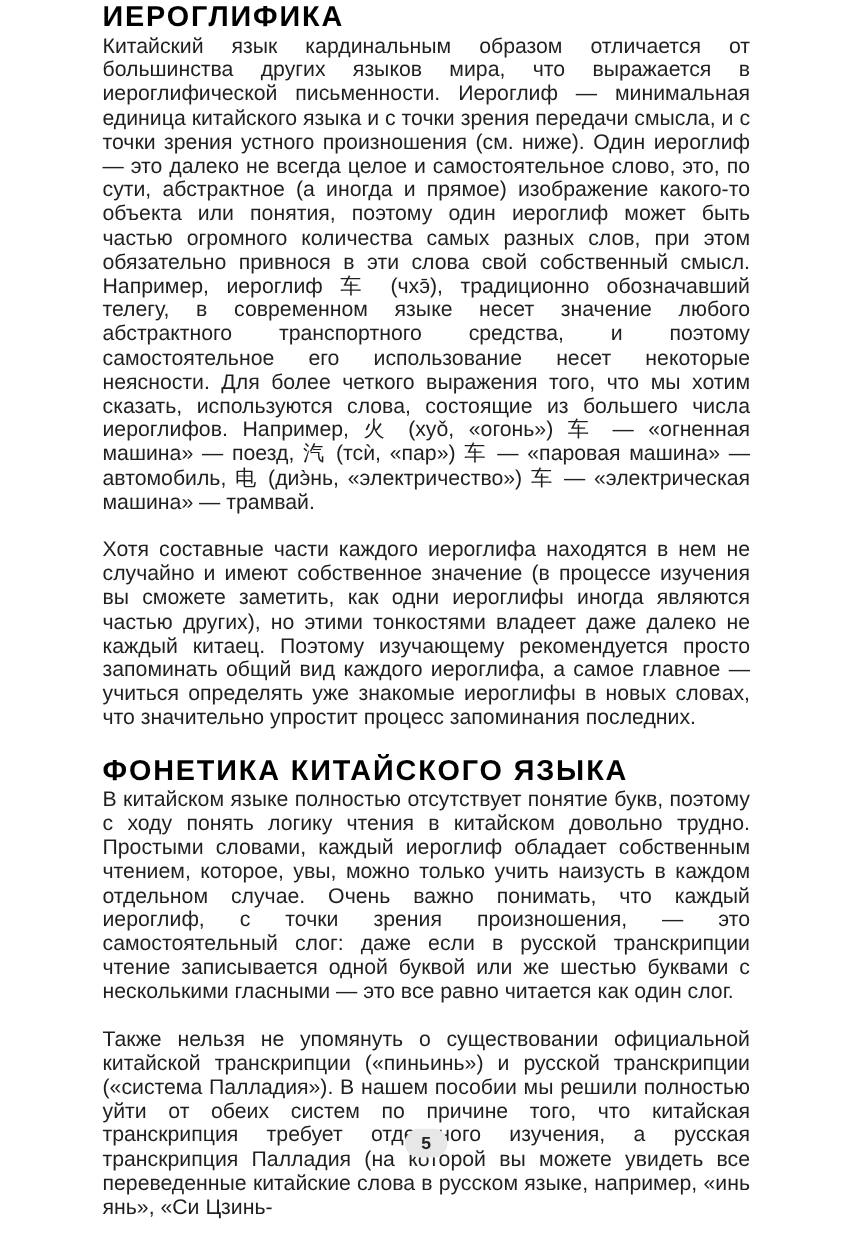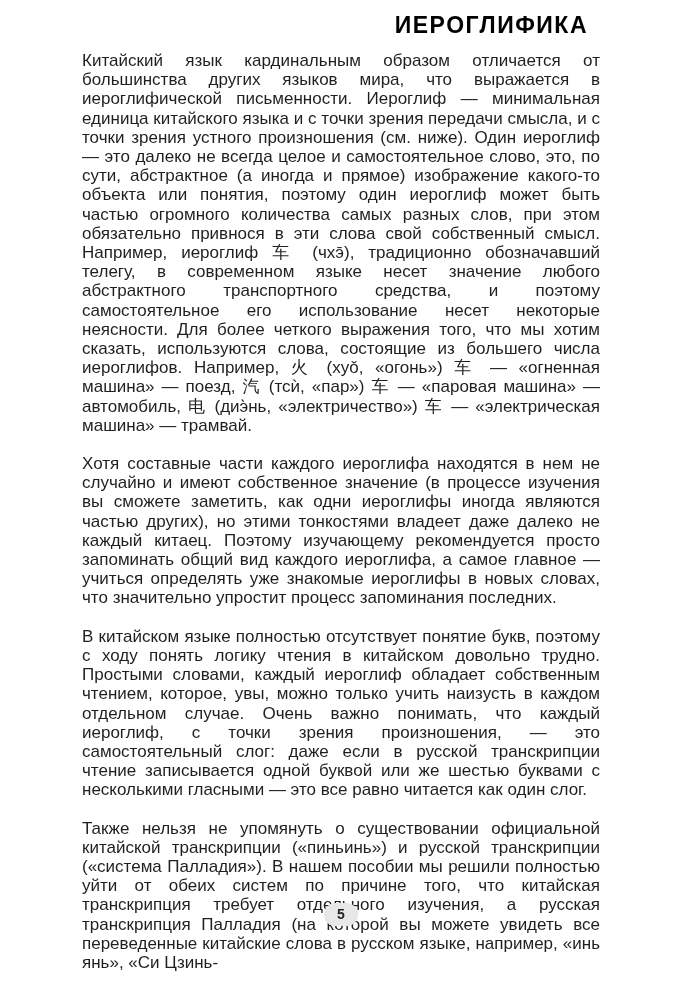--- a/index.html
+++ b/index.html
@@ -18,23 +18,23 @@
   .page {
     position: absolute;
     left: 82px;
     top: 0;
     width: 518px;
   }
   h1.section-title {
     font-size: 23px;
     font-weight: bold;
     letter-spacing: 1.5px;
-    text-align: right;
+    text-align: left;
     color: #000000;
-    margin: 12px;
+    margin: 0;
   }
   .title-1 {
     margin-top: 84px;
     margin-bottom: 26px;
   }
   .title-2 {
     margin-top: 36px;
     margin-bottom: 26px;
   }
   p.body-para {
@@ -66,20 +66,21 @@
 <body>
 
 <div class="page">
 
   <h1 class="section-title title-1">ИЕРОГЛИФИКА</h1>
 
   <p class="body-para">Китайский язык кардинальным образом отличается от большинства других языков мира, что выражается в иероглифической письменности. Иероглиф — минимальная единица китайского языка и с точки зрения передачи смысла, и с точки зрения устного произношения (см. ниже). Один иероглиф — это далеко не всегда целое и самостоятельное слово, это, по сути, абстрактное (а иногда и прямое) изображение какого-то объекта или понятия, поэтому один иероглиф может быть частью огромного количества самых разных слов, при этом обязательно привнося в эти слова свой собственный смысл. Например, иероглиф 车 (чхэ̄), традиционно обозначавший телегу, в современном языке несет значение любого абстрактного транспортного средства, и поэтому самостоятельное его использование несет некоторые неясности. Для более четкого выражения того, что мы хотим сказать, используются слова, состоящие из большего числа иероглифов. Например, 火 (хуǒ, «огонь») 车 — «огненная машина» — поезд, 汽 (тсѝ, «пар») 车 — «паровая машина» — автомобиль, 电 (диэ̀нь, «электричество») 车 — «электрическая машина» — трамвай.</p>
 
   <p class="body-para">Хотя составные части каждого иероглифа находятся в нем не случайно и имеют собственное значение (в процессе изучения вы сможете заметить, как одни иероглифы иногда являются частью других), но этими тонкостями владеет даже далеко не каждый китаец. Поэтому изучающему рекомендуется просто запоминать общий вид каждого иероглифа, а самое главное — учиться определять уже знакомые иероглифы в новых словах, что значительно упростит процесс запоминания последних.</p>
 
+  <h1 class="section-title title-2">ФОНЕТИКА КИТАЙСКОГО ЯЗЫКА</h1>
 
   <p class="body-para">В китайском языке полностью отсутствует понятие букв, поэтому с ходу понять логику чтения в китайском довольно трудно. Простыми словами, каждый иероглиф обладает собственным чтением, которое, увы, можно только учить наизусть в каждом отдельном случае. Очень важно понимать, что каждый иероглиф, с точки зрения произношения, — это самостоятельный слог: даже если в русской транскрипции чтение записывается одной буквой или же шестью буквами с несколькими гласными — это все равно читается как один слог.</p>
 
   <p class="body-para">Также нельзя не упомянуть о существовании официальной китайской транскрипции («пиньинь») и русской транскрипции («система Палладия»). В нашем пособии мы решили полностью уйти от обеих систем по причине того, что китайская транскрипция требует отдельного изучения, а русская транскрипция Палладия (на которой вы можете увидеть все переведенные китайские слова в русском языке, например, «инь янь», «Си Цзинь-</p>
 
 </div>
 
 <div class="page-number">5</div>
 
 </body></html>

